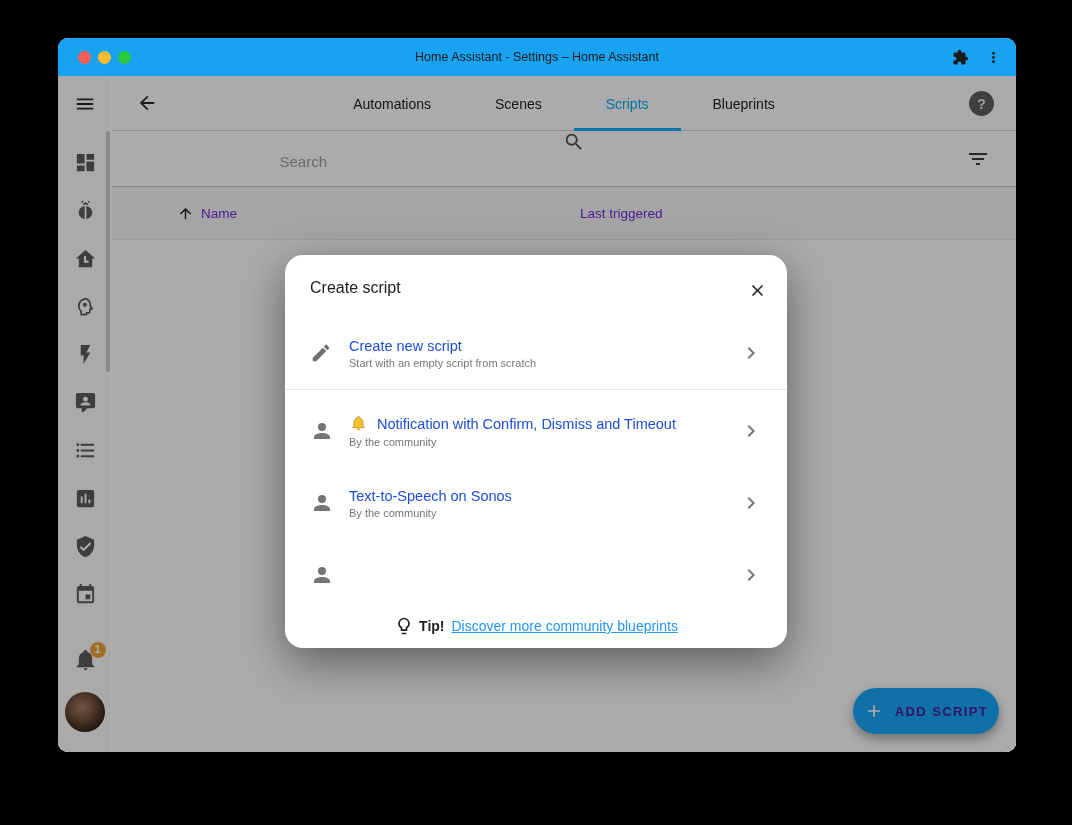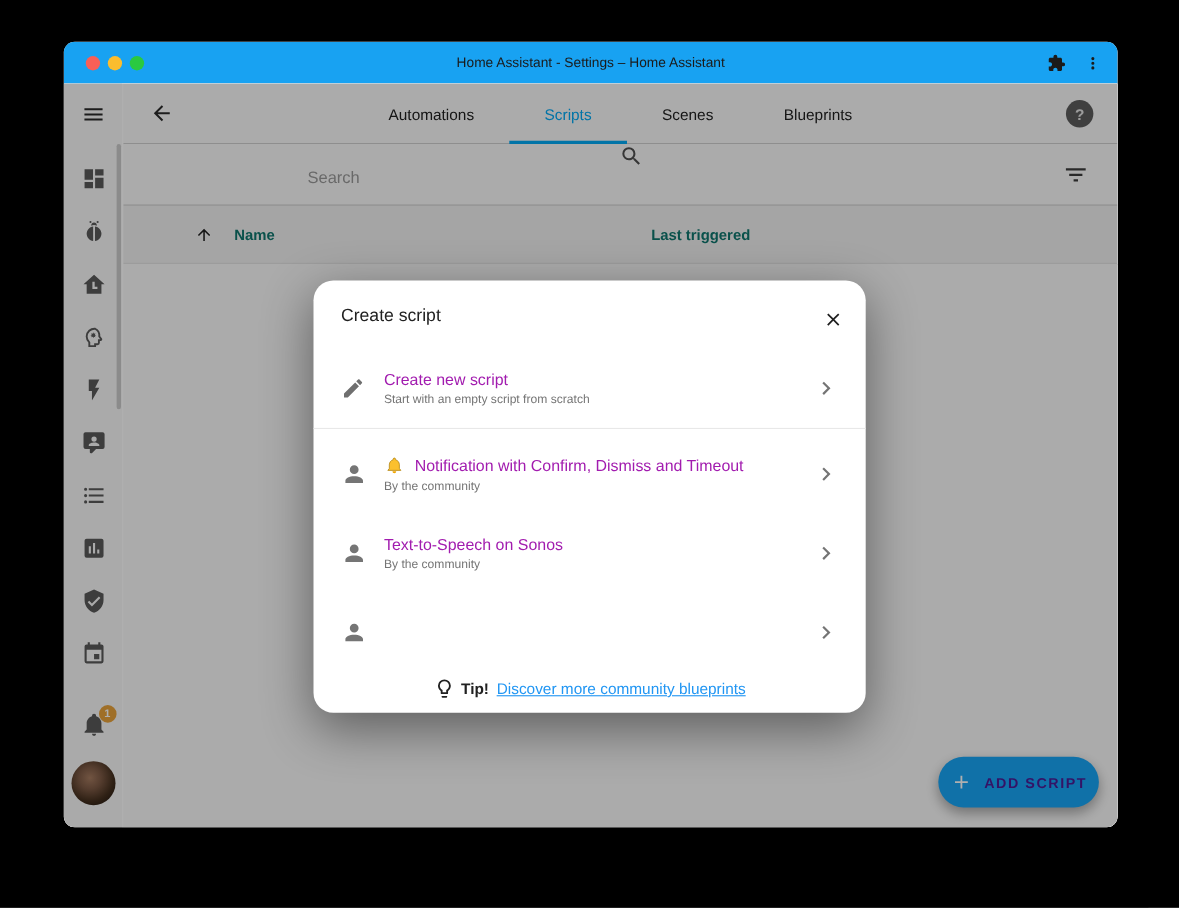--- a/index.html
+++ b/index.html
@@ -69,21 +69,21 @@
     border:none; outline:none; background:transparent; margin-left:12px;
     font-size:15px; color:#212121; width:600px; font-family:inherit;
   }
   .search-input::placeholder { color:#9a9a9a; opacity:1; }
   .filter-btn { position:absolute; right:26px; top:16px; cursor:pointer; }
   .tableheader {
     position:relative; height:53px; background:#f0f0f0; border-bottom:1px solid #e3e3e3;
     display:flex; align-items:center;
   }
   .sort-name { position:absolute; left:65px; top:0; height:53px; display:flex; align-items:center; gap:7px; cursor:pointer; }
-  .th-label { font-size:13.5px; font-weight:bold; color:#0f766e;margin-left:12px; }
+  .th-label { font-size:13.5px; font-weight:normal; color:#6d28d9; }
   .th-last { position:absolute; left:468px; top:0; height:53px; display:flex; align-items:center; cursor:pointer; }
   .content { position:absolute; left:0; top:165px; right:0; bottom:0; background:#fafafa; }
   
   .fab {
     position:absolute; right:17px; bottom:18px; width:146px; height:46px; border-radius:23px;
     background:#18a5f5; display:flex; align-items:center; justify-content:center; gap:11px;
     color:#4c1d95; font-size:13px; font-weight:bold; letter-spacing:1.4px; cursor:pointer;
     box-shadow:0 5px 12px rgba(0,0,0,0.35); z-index:2;
   }
   
@@ -93,21 +93,21 @@
     border-radius:18px; z-index:6; box-shadow:0 14px 45px rgba(0,0,0,0.45);
   }
   .dlg-title { position:absolute; left:25px; top:24px; font-size:16px; color:#212121; }
   .dlg-close { position:absolute; right:20px; top:26px; cursor:pointer; }
   .dlg-row {
     position:absolute; left:0; right:0; height:56px; display:flex; align-items:center;
     padding:0 16px 0 25px; cursor:pointer;
   }
   .dlg-row .lead { width:24px; margin-right:15px; flex:none; display:flex; }
   .dlg-texts { display:flex; flex-direction:column; gap:3px; }
-  .dlg-item-title { font-size:14.5px; color:#a21caf; display:flex; align-items:center; gap:9px; }
+  .dlg-item-title { font-size:14.5px; color:#1d4ed8; display:flex; align-items:center; gap:9px; }
   .dlg-item-sub { font-size:11px; color:#757575; }
   .dlg-chevron { margin-left:auto; padding-right:8px; display:flex; }
   .dlg-divider { position:absolute; left:0; right:0; top:134px; height:1px; background:#e8e8e8; }
   .dlg-tip {
     position:absolute; left:0; right:0; top:356px; height:30px;
     display:flex; align-items:center; justify-content:center; font-size:14px; color:#212121;
   }
   .tip-label { font-weight:bold; margin:0 7px 0 5px; }
   .tip-link { color:#2196f3; text-decoration:underline; cursor:pointer; }
 </style>
@@ -218,22 +218,22 @@
         <div class="avatar"></div>
       </div>
 
       <div class="main">
         <div class="appheader">
           <span class="back-btn"><svg width="22" height="22" viewBox="0 0 24 24">
                 <path fill="#2b2b2b" d="M20,11V13H8L13.5,18.5L12.08,19.92L4.16,12L12.08,4.08L13.5,5.5L8,11H20Z"></path>
               </svg></span>
           <div class="tabs">
             <div class="tab">Automations</div>
+            <div class="tab">Scenes</div>
             <div class="tab active">Scripts</div>
-            <div class="tab">Scenes</div>
             <div class="tab">Blueprints</div>
           </div>
           <div class="help-btn">?</div>
         </div>
 
         <div class="searchrow">
           <svg width="22" height="22" viewBox="0 0 24 24">
               <path fill="#4f4f4f" d="M9.5,3A6.5,6.5 0 0,1 16,9.5C16,11.11 15.41,12.59 14.44,13.73L14.71,14H15.5L20.5,19L19,20.5L14,15.5V14.71L13.73,14.44C12.59,15.41 11.11,16 9.5,16A6.5,6.5 0 0,1 3,9.5A6.5,6.5 0 0,1 9.5,3M9.5,5C7,5 5,7 5,9.5C5,12 7,14 9.5,14C12,14 14,12 14,9.5C14,7 12,5 9.5,5Z"></path>
             </svg>
           <input class="search-input" placeholder="Search" style="">

